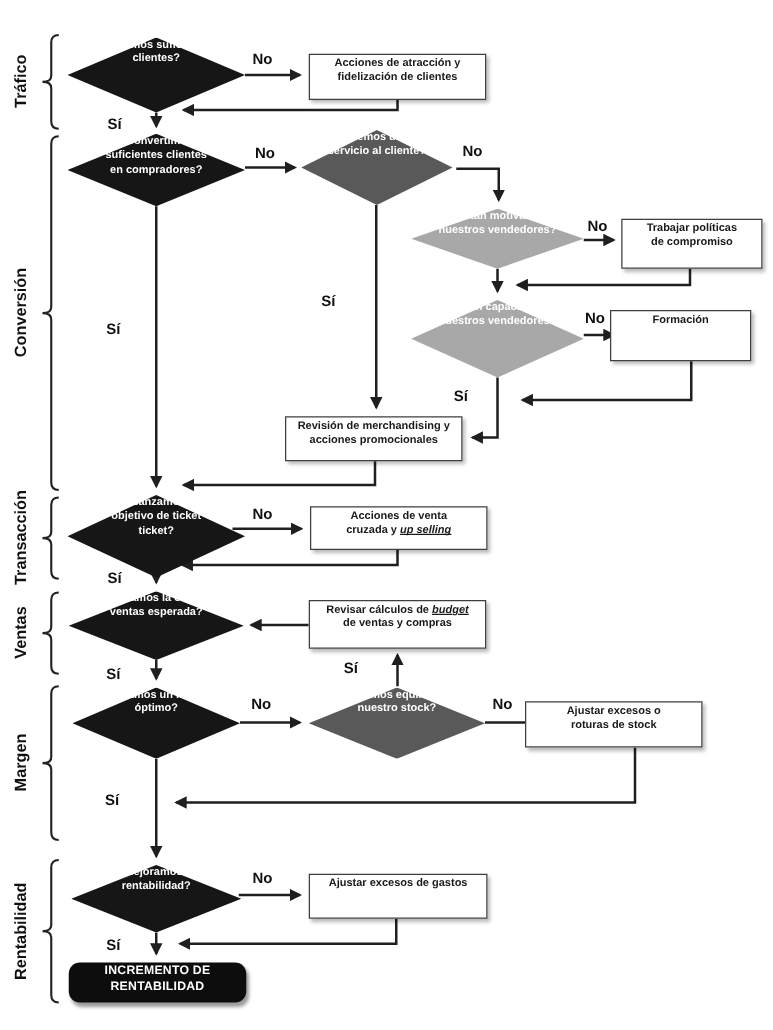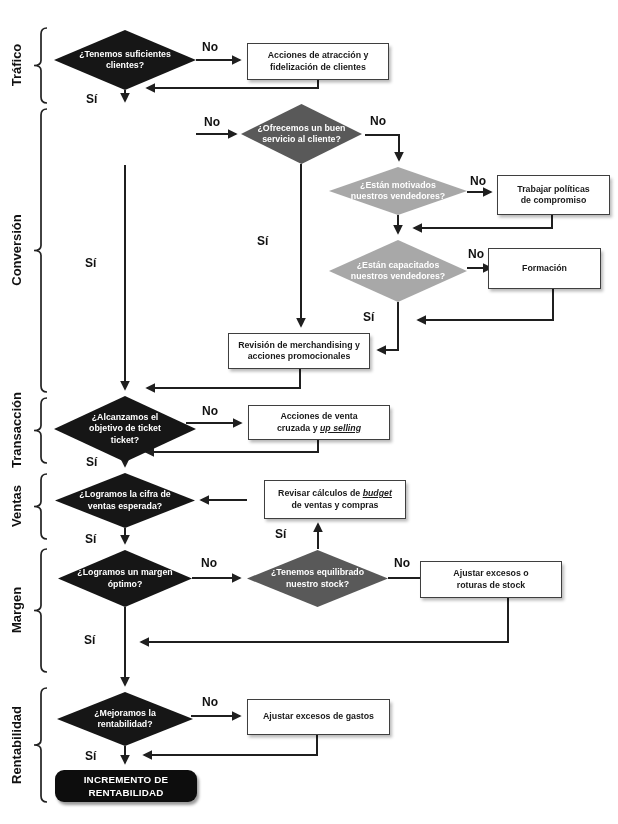--- a/index.html
+++ b/index.html
@@ -4,21 +4,21 @@
 <style>
   html,body{margin:0;padding:0;background:#ffffff;}
   .stage{
     position:relative;width:618px;height:824px;background:#ffffff;overflow:hidden;
     font-family:"Liberation Sans", sans-serif;color:#1a1a1a;
   }
   svg.wires{position:absolute;left:0;top:0;z-index:0;}
   .wire{stroke:#1f1f1f;stroke-width:2;fill:none;}
   .brace{stroke:#222;stroke-width:1.7;fill:none;}
 
-  .node{position:absolute;display:flex;align-items:center;justify-content:center;z-index:2;}
+  .node{position:absolute;display:flex;align-items:flex-start;justify-content:center;z-index:2;}
   .ntext{position:relative;z-index:2;text-align:center;font-weight:bold;font-size:8.8px;line-height:1.3;}
   .ln{display:block;}
 
   .diamond .dshape{
     position:absolute;left:0;top:0;right:0;bottom:0;z-index:1;
     clip-path:polygon(50% 0,100% 50%,50% 100%,0 50%);
     filter:drop-shadow(2px 3px 2px rgba(0,0,0,0.35));
   }
   .diamond.dk  .dshape{background:#161616;}
   .diamond.dg  .dshape{background:#595959;}
@@ -104,20 +104,28 @@
   <div class="slabel" style="left:16px;top:745px">Rentabilidad</div>
 
   <div class="node diamond dk" style="left:54px;top:30px;width:142px;height:60px">
     <span class="dshape"></span>
     <span class="ntext">
       <span class="ln">¿Tenemos suficientes</span>
       <span class="ln">clientes?</span>
     </span>
   </div>
 
+  <div class="node diamond dk" style="left:54px;top:107px;width:142px;height:58px">
+    <span class="dshape"></span>
+    <span class="ntext">
+      <span class="ln">¿Convertimos</span>
+      <span class="ln">suficientes clientes</span>
+      <span class="ln">en compradores?</span>
+    </span>
+  </div>
 
   <div class="node diamond dg" style="left:241px;top:104px;width:121px;height:60px">
     <span class="dshape"></span>
     <span class="ntext">
       <span class="ln">¿Ofrecemos un buen</span>
       <span class="ln">servicio al cliente?</span>
     </span>
   </div>
 
   <div class="node diamond lg" style="left:329px;top:167px;width:138px;height:48px">
@@ -204,21 +212,21 @@
     </span>
   </div>
 
   <div class="node box" style="left:248px;top:405px;width:140px;height:33px">
     <span class="ntext">
       <span class="ln">Acciones de venta</span>
       <span class="ln"><span>cruzada y </span><span class="it">up selling</span></span>
     </span>
   </div>
 
-  <div class="node box" style="left:264px;top:480px;width:140px;height:37px">
+  <div class="node box" style="left:247px;top:480px;width:140px;height:37px">
     <span class="ntext">
       <span class="ln"><span>Revisar cálculos de </span><span class="it">budget</span></span>
       <span class="ln">de ventas y compras</span>
     </span>
   </div>
 
   <div class="node box" style="left:420px;top:561px;width:140px;height:35px">
     <span class="ntext">
       <span class="ln">Ajustar excesos o</span>
       <span class="ln">roturas de stock</span>

